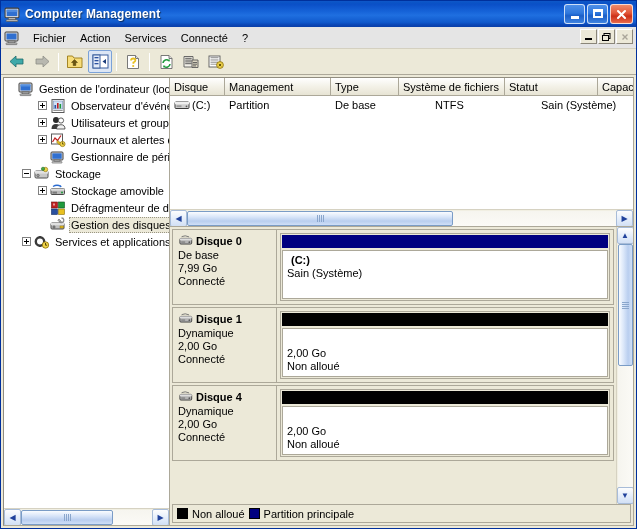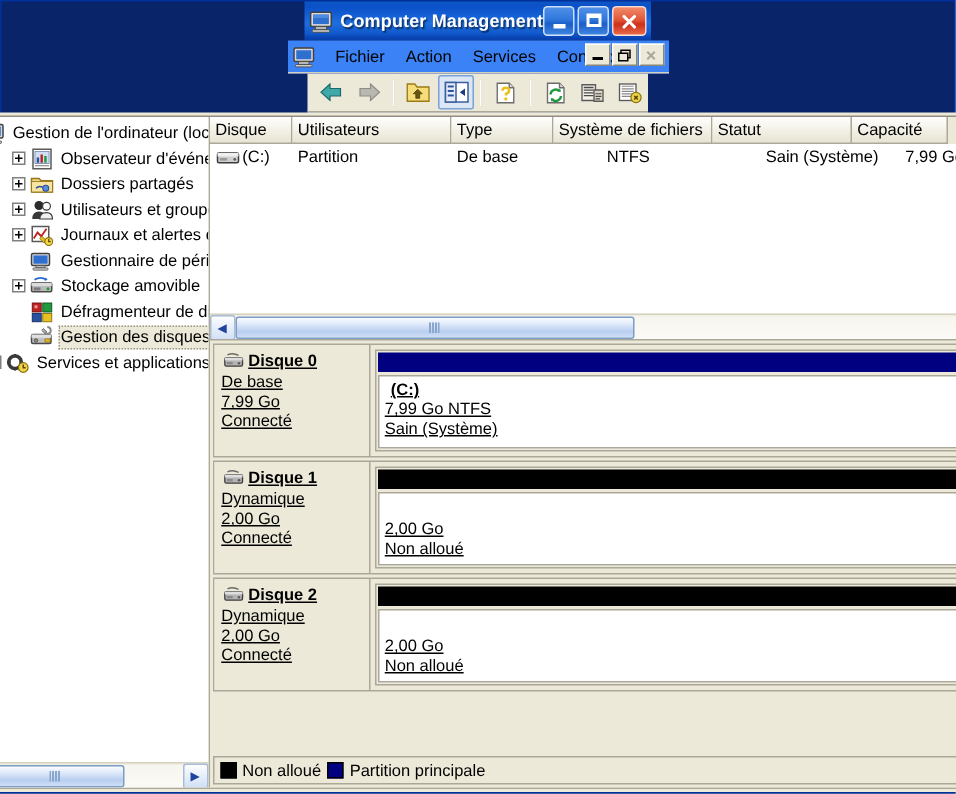--- a/index.html
+++ b/index.html
@@ -11,21 +11,21 @@
     font-size: 11px;
     -webkit-font-smoothing: none;
   }
 
   
   #window {
     position: absolute; left: 0; top: 0;
     width: 637px; height: 529px;
     background: #0a246a;
     border: 1px solid #00309c;
-    display: flex; flex-direction: column; align-items: center;
+    display: flex; flex-direction: column;
   }
 
   
   #titlebar {
     height: 26px; flex: 0 0 26px;
     background: linear-gradient(to bottom,
       #0e57c8 0%, #0a52c6 8%, #0b50c8 14%,
       #1663d8 40%, #1f6fe0 55%, #1059cc 82%,
       #0a45b5 92%, #093fa8 100%);
     display: flex; align-items: center;
@@ -53,21 +53,21 @@
     background: linear-gradient(to bottom, #f08b6a 0%, #e2573a 45%, #cc3018 62%, #e9694a 100%);
     width: 23px;
   }
   .wbtn .gl { position: absolute; }
   .wbtn.min .gl { width: 8px; height: 3px; background: #fff; bottom: 4px; left: 6px; }
   .wbtn.max .gl { width: 10px; height: 9px; border: 2px solid #fff; border-top-width: 3px; top: 4px; left: 5px; }
 
   
   #menubar {
     flex: 0 0 22px; height: 22px;
-    background: #3b82f6;
+    background: #e5e5e5;
     display: flex; align-items: center;
     border-bottom: 1px solid #d4d0c0;
     padding-left: 3px;
     position: relative;
   }
   #menubar .mb-icon { width: 16px; height: 16px; margin-right: 6px; }
   .menu-item {
     padding: 2px 7px; color: #000; font-size: 11px; white-space: nowrap;
   }
   .mdi-btns { position: absolute; right: 3px; top: 2px; display: flex; gap: 1px; }
@@ -212,21 +212,21 @@
   .vrow { display: flex; height: 17px; align-items: center; }
   .vrow .vcell {
     font-size: 11px; color: #000; padding-left: 4px;
     display: flex; align-items: center; overflow: hidden; white-space: nowrap;
   }
   .vrow .drive-ico { width: 16px; height: 16px; margin-right: 2px; flex: 0 0 16px; }
 
   
   #diskview { flex: 1 1 auto; display: flex; flex-direction: column; background: #ece9d8; overflow: hidden;
               border-top: 1px solid #aca899; }
-  #diskscroll { flex: 1 1 auto; display: flex; overflow: hidden; text-decoration: underline; }
+  #diskscroll { flex: 1 1 auto; display: flex; overflow: hidden; }
   #diskcontent { flex: 1 1 auto; padding: 2px; overflow: hidden; }
   .diskrow {
     display: flex; margin-bottom: 2px;
     border: 1px solid #aca899;
     background: #ece9d8;
     height: 76px;
   }
   .disk-info {
     width: 104px; flex: 0 0 104px;
     border-right: 1px solid #aca899;
@@ -422,30 +422,20 @@
                   <rect x="4.5" y="7" width="1.6" height="3.5" fill="#2a50a0"></rect>
                   <rect x="7" y="5" width="1.6" height="5.5" fill="#c02020"></rect>
                   <rect x="9.5" y="6" width="1.6" height="4.5" fill="#1f9a3c"></rect>
                   <path d="M3.3 12.5 h9.4" stroke="#7a7a7a" stroke-width="0.8"></path>
                 </svg></span>
               <span class="tlabel">Observateur d'événe</span>
             </div>
             <div class="tnode" style="padding-left: 32px;">
               <span class="expander plus"></span>
               <span class="ticon"><svg width="16" height="16" viewBox="0 0 16 16">
-                  <path d="M1 4 L1 13 L15 13 L15 5.5 L7.5 5.5 L6 4 Z" fill="#f0d88a" stroke="#96761a"></path>
-                  <path d="M1 6 L15 6 L15 13 L1 13 Z" fill="#f7e4a0" stroke="#96761a" stroke-width="0.6"></path>
-                  <path d="M4 10.5 q2-2 4.5-0.6" fill="none" stroke="#2a50a0" stroke-width="1.1"></path>
-                  <circle cx="10.5" cy="10.5" r="2" fill="#5a8fd8" stroke="#2a50a0" stroke-width="0.7"></circle>
-                </svg></span>
-              <span class="tlabel">Dossiers partagés</span>
-            </div>
-            <div class="tnode" style="padding-left: 32px;">
-              <span class="expander plus"></span>
-              <span class="ticon"><svg width="16" height="16" viewBox="0 0 16 16">
                   <circle cx="6" cy="5" r="3" fill="#2b2b2b"></circle>
                   <path d="M1.5 14 q0-5 4.5-5 q4.5 0 4.5 5 Z" fill="#3a3a3a"></path>
                   <circle cx="11" cy="5.5" r="2.6" fill="#fff" stroke="#3a3a3a" stroke-width="0.8"></circle>
                   <path d="M6.5 14 q0-4.3 4.5-4.3 q4 0 4 4.3 Z" fill="#f0f0f0" stroke="#3a3a3a" stroke-width="0.8"></path>
                 </svg></span>
               <span class="tlabel">Utilisateurs et groupe</span>
             </div>
             <div class="tnode" style="padding-left: 32px;">
               <span class="expander plus"></span>
               <span class="ticon"><svg width="16" height="16" viewBox="0 0 16 16">
@@ -459,20 +449,31 @@
             </div>
             <div class="tnode" style="padding-left: 32px;">
               <span class="nospace"></span>
               <span class="ticon"><svg width="16" height="16" viewBox="0 0 16 16">
                   <rect x="1" y="3" width="12" height="8" rx="1" fill="#d8d8d8" stroke="#404040"></rect>
                   <rect x="2.3" y="4.3" width="9.4" height="5.5" fill="#2f6fd0"></rect>
                   <rect x="4" y="11" width="6" height="1.6" fill="#b8b8b8" stroke="#4a4a4a" stroke-width="0.5"></rect>
                   <rect x="2" y="12.6" width="10" height="1.5" rx="0.5" fill="#cfcfcf" stroke="#4a4a4a" stroke-width="0.5"></rect>
                 </svg></span>
               <span class="tlabel">Gestionnaire de périp</span>
+            </div>
+            <div class="tnode" style="padding-left: 16px;">
+              <span class="expander"></span>
+              <span class="ticon"><svg width="16" height="16" viewBox="0 0 16 16">
+                  <rect x="1" y="5" width="13" height="7" rx="1.2" fill="#c8c8c8" stroke="#505050"></rect>
+                  <rect x="1" y="5" width="13" height="2.6" fill="#e2e2e2"></rect>
+                  <circle cx="4" cy="9.5" r="1.3" fill="#9a9a9a" stroke="#4a4a4a" stroke-width="0.5"></circle>
+                  <circle cx="11.5" cy="3.5" r="2.2" fill="#f0d44a" stroke="#8a6e08" stroke-width="0.6"></circle>
+                  <circle cx="9" cy="2.8" r="1.6" fill="#4aa84a" stroke="#1d6b1d" stroke-width="0.6"></circle>
+                </svg></span>
+              <span class="tlabel">Stockage</span>
             </div>
             <div class="tnode" style="padding-left: 32px;">
               <span class="expander plus"></span>
               <span class="ticon"><svg width="16" height="16" viewBox="0 0 16 16">
                   <rect x="1" y="5.5" width="13.5" height="6" rx="1" fill="#b9b9b9" stroke="#4a4a4a"></rect>
                   <rect x="1" y="5.5" width="13.5" height="2.2" fill="#dcdcdc"></rect>
                   <rect x="2.5" y="8.6" width="4.5" height="2" fill="#7a7a7a"></rect>
                   <circle cx="12" cy="9.5" r="1" fill="#1f9a3c"></circle>
                   <path d="M3 3.5 q4-2.5 8 0" fill="none" stroke="#2a6bd0" stroke-width="1.3"></path>
                   <path d="M10.2 2 l1.6 1.4 l-2 1 Z" fill="#2a6bd0"></path>
@@ -522,21 +523,21 @@
           </span>
           <span class="sbbtn">▶</span>
         </div>
       </div>
 
       <div id="rightpane">
 
         <div id="vollist">
           <div id="volheader">
               <div class="hcell" style="width: 55px; flex: 0 0 55px;">Disque</div>
-              <div class="hcell" style="width: 106px; flex: 0 0 106px;">Utilisateurs</div>
+              <div class="hcell" style="width: 106px; flex: 0 0 106px;">Management</div>
               <div class="hcell" style="width: 68px; flex: 0 0 68px;">Type</div>
               <div class="hcell" style="width: 106px; flex: 0 0 106px;">Système de fichiers</div>
               <div class="hcell" style="width: 93px; flex: 0 0 93px;">Statut</div>
               <div class="hcell" style="width: 64px; flex: 0 0 64px;">Capacité</div>
             </div>
           <div id="volbody">
               <div class="vrow">
                 <div class="vcell" style="width: 55px; flex: 0 0 55px;">
                   <span class="drive-ico"><svg width="16" height="16" viewBox="0 0 16 16">
                       <rect x="1" y="5" width="14" height="6.5" rx="1" fill="#d0d0d0" stroke="#3a3a3a"></rect>
@@ -581,21 +582,20 @@
                     </div>
                     <div class="dline">De base</div>
                     <div class="dline">7,99 Go</div>
                     <div class="dline">Connecté</div>
                   </div>
                   <div class="disk-parts">
                     <div class="part">
                       <div class="pbar" style="background: rgb(0, 0, 128);"></div>
                       <div class="pbody" style="justify-content: flex-start;">
                         <div class="pline bold">(C:)</div>
-                        <div class="pline">7,99 Go NTFS</div>
                         <div class="pline">Sain (Système)</div>
                       </div>
                     </div>
                   </div>
                 </div>
                 <div class="diskrow">
                   <div class="disk-info">
                     <div class="dtitle">
                       <span class="dico"><svg width="16" height="14" viewBox="0 0 16 16">
                           <rect x="1" y="5" width="13.5" height="6.5" rx="1.2" fill="#b4b4b4" stroke="#3a3a3a"></rect>
@@ -623,21 +623,21 @@
                 <div class="diskrow">
                   <div class="disk-info">
                     <div class="dtitle">
                       <span class="dico"><svg width="16" height="14" viewBox="0 0 16 16">
                           <rect x="1" y="5" width="13.5" height="6.5" rx="1.2" fill="#b4b4b4" stroke="#3a3a3a"></rect>
                           <rect x="1" y="5" width="13.5" height="2.2" fill="#dedede"></rect>
                           <rect x="2.5" y="8.3" width="4.5" height="1.9" fill="#8a8a8a"></rect>
                           <circle cx="11.8" cy="9.3" r="1" fill="#5a5a5a"></circle>
                           <path d="M3 3 q4-2 8.5 0.3" fill="none" stroke="#6a6a6a" stroke-width="1"></path>
                         </svg></span>
-                      <span>Disque 2</span>
+                      <span>Disque 4</span>
                     </div>
                     <div class="dline">Dynamique</div>
                     <div class="dline">2,00 Go</div>
                     <div class="dline">Connecté</div>
                   </div>
                   <div class="disk-parts">
                     <div class="part unalloc">
                       <div class="pbar" style="background: rgb(0, 0, 0);"></div>
                       <div class="pbody">
                         <div class="pline">2,00 Go</div>

